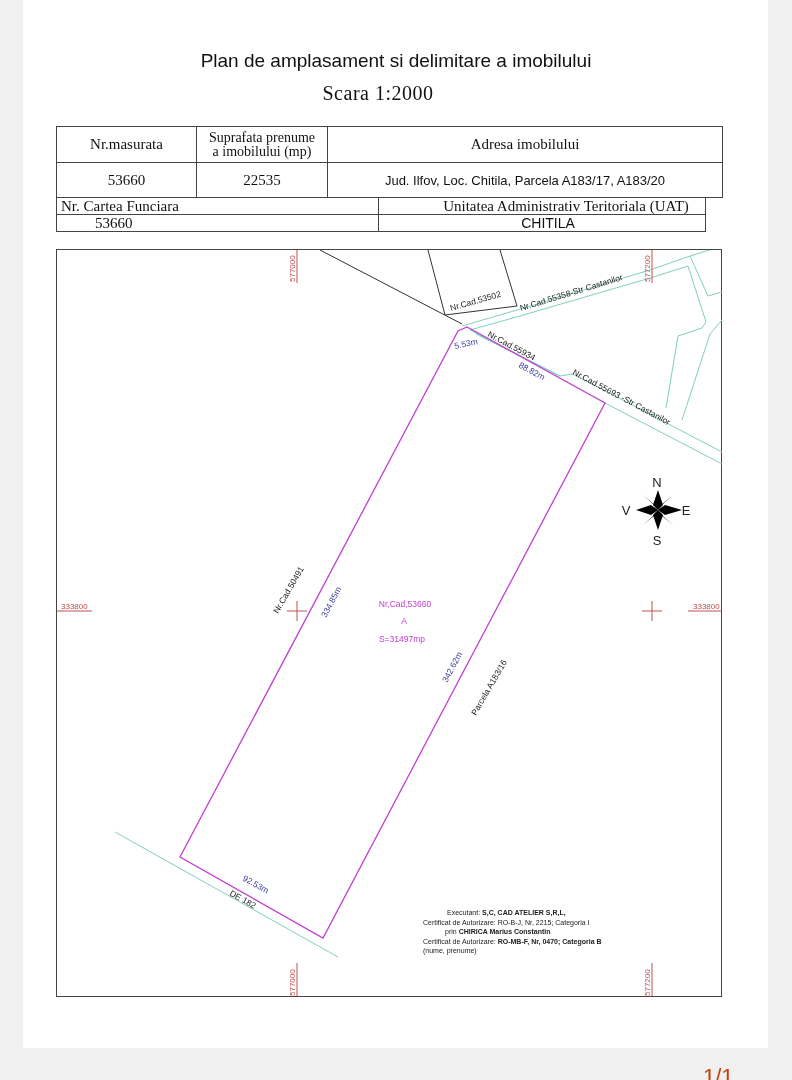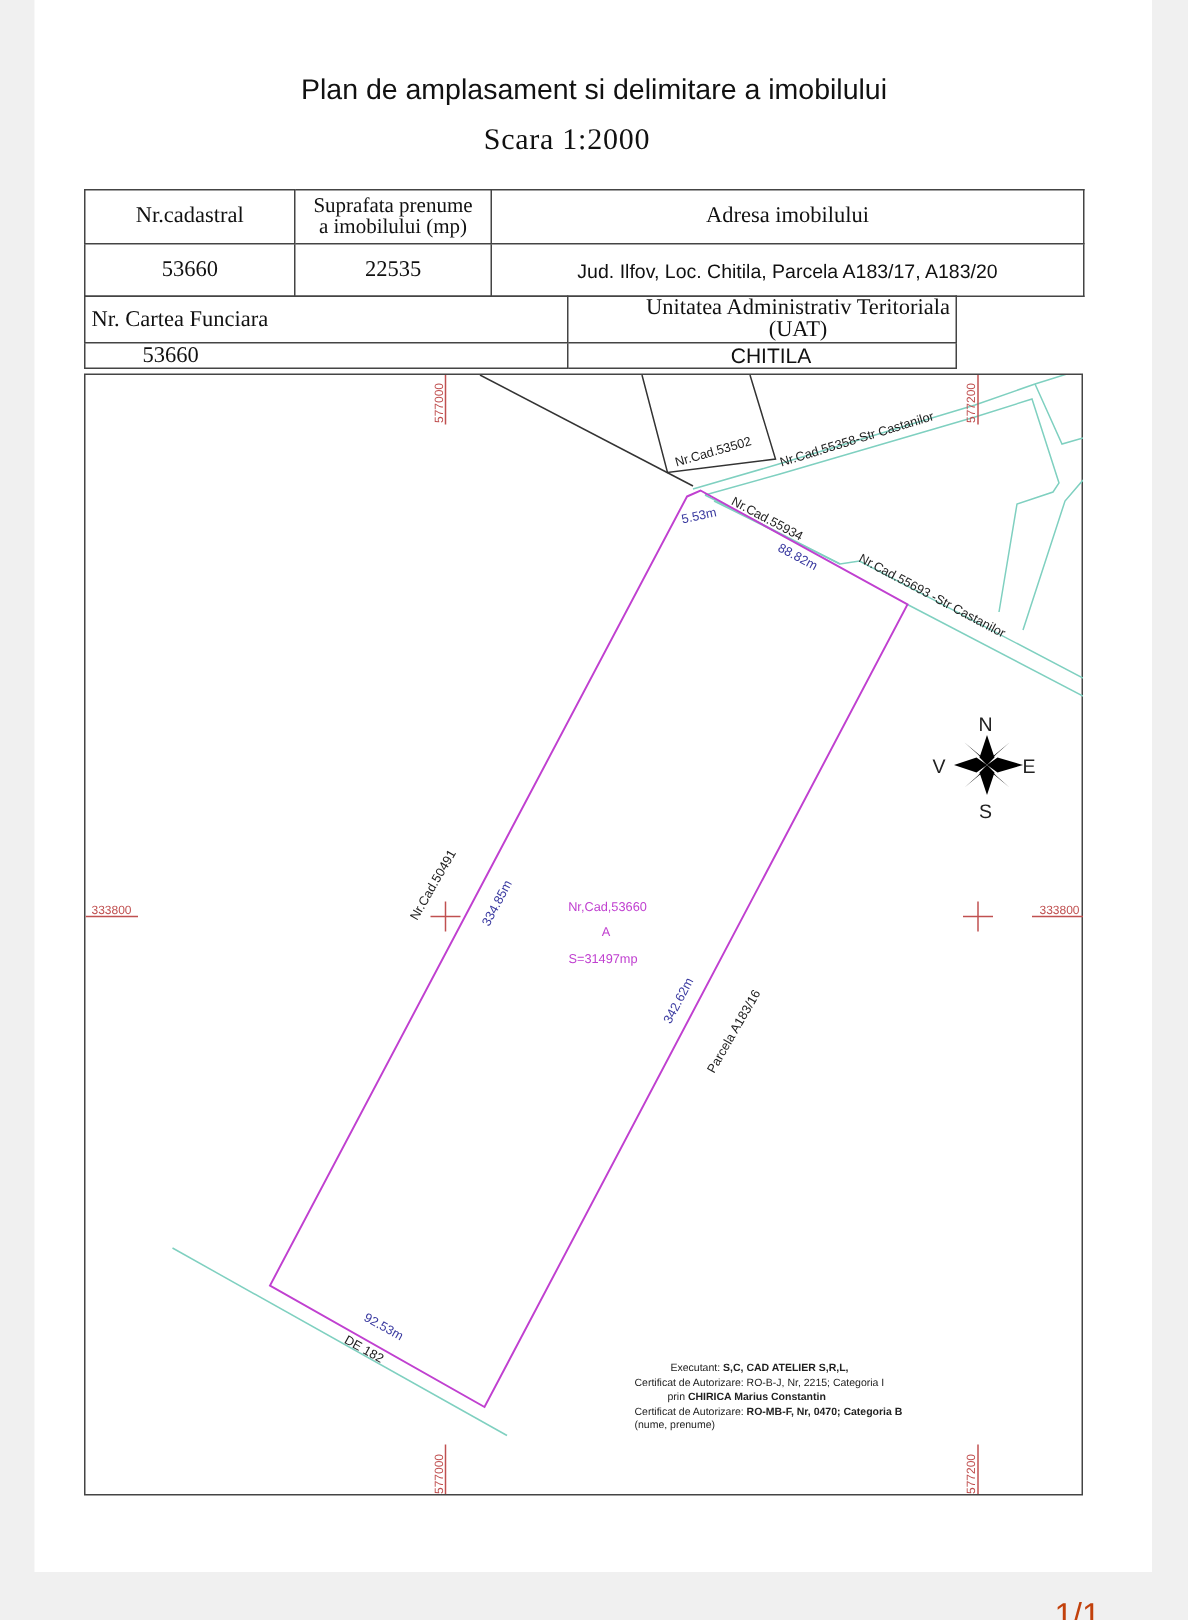--- a/index.html
+++ b/index.html
@@ -45,36 +45,36 @@
 <body>
 
 <div class="page"></div>
 
 <div class="title">Plan de amplasament si delimitare a imobilului</div>
 <div class="scale">Scara  1:2000</div>
 
 <table class="info" style="left:56px; top:126px; width:667px;">
   <tbody>
       <tr style="height:36px;">
-    <td class="serif" style="width:139px; font-size:15px;">Nr.cadastral</td>
+    <td class="serif" style="width:139px; font-size:15px;">Nr.masurata</td>
     <td class="serif" style="width:130px; font-size:14px; line-height:14px;">
       <div>Suprafata prenume</div>
       <div>a imobilului  (mp)</div>
     </td>
     <td class="serif" style="font-size:15px;">Adresa imobilului</td>
   </tr>
   <tr style="height:35px;">
     <td class="serif" style="font-size:15px;">53660</td>
     <td class="serif" style="font-size:15px;">22535</td>
     <td class="sans" style="font-size:13px;">Jud. Ilfov,  Loc. Chitila, Parcela A183/17, A183/20</td>
   </tr>
 </tbody>
   </table>
 
-<table class="info" style="left:56px; top:197px; width:582px;">
+<table class="info" style="left:56px; top:197px; width:650px;">
   <tbody>
       <tr style="height:17px;">
     <td class="serif" style="width:317px; font-size:15px; text-align:left; padding-left:4px; line-height:15px;">Nr. Cartea Funciara</td>
     <td class="serif" style="font-size:15px; line-height:15px;padding-left:48px;">Unitatea Administrativ Teritoriala (UAT)</td>
   </tr>
   <tr style="height:17px;">
     <td class="serif" style="font-size:15px; text-align:left; padding-left:38px; line-height:15px;">53660</td>
     <td class="sans" style="font-size:14px; line-height:15px;padding-left:12px;">CHITILA</td>
   </tr>
 </tbody>

